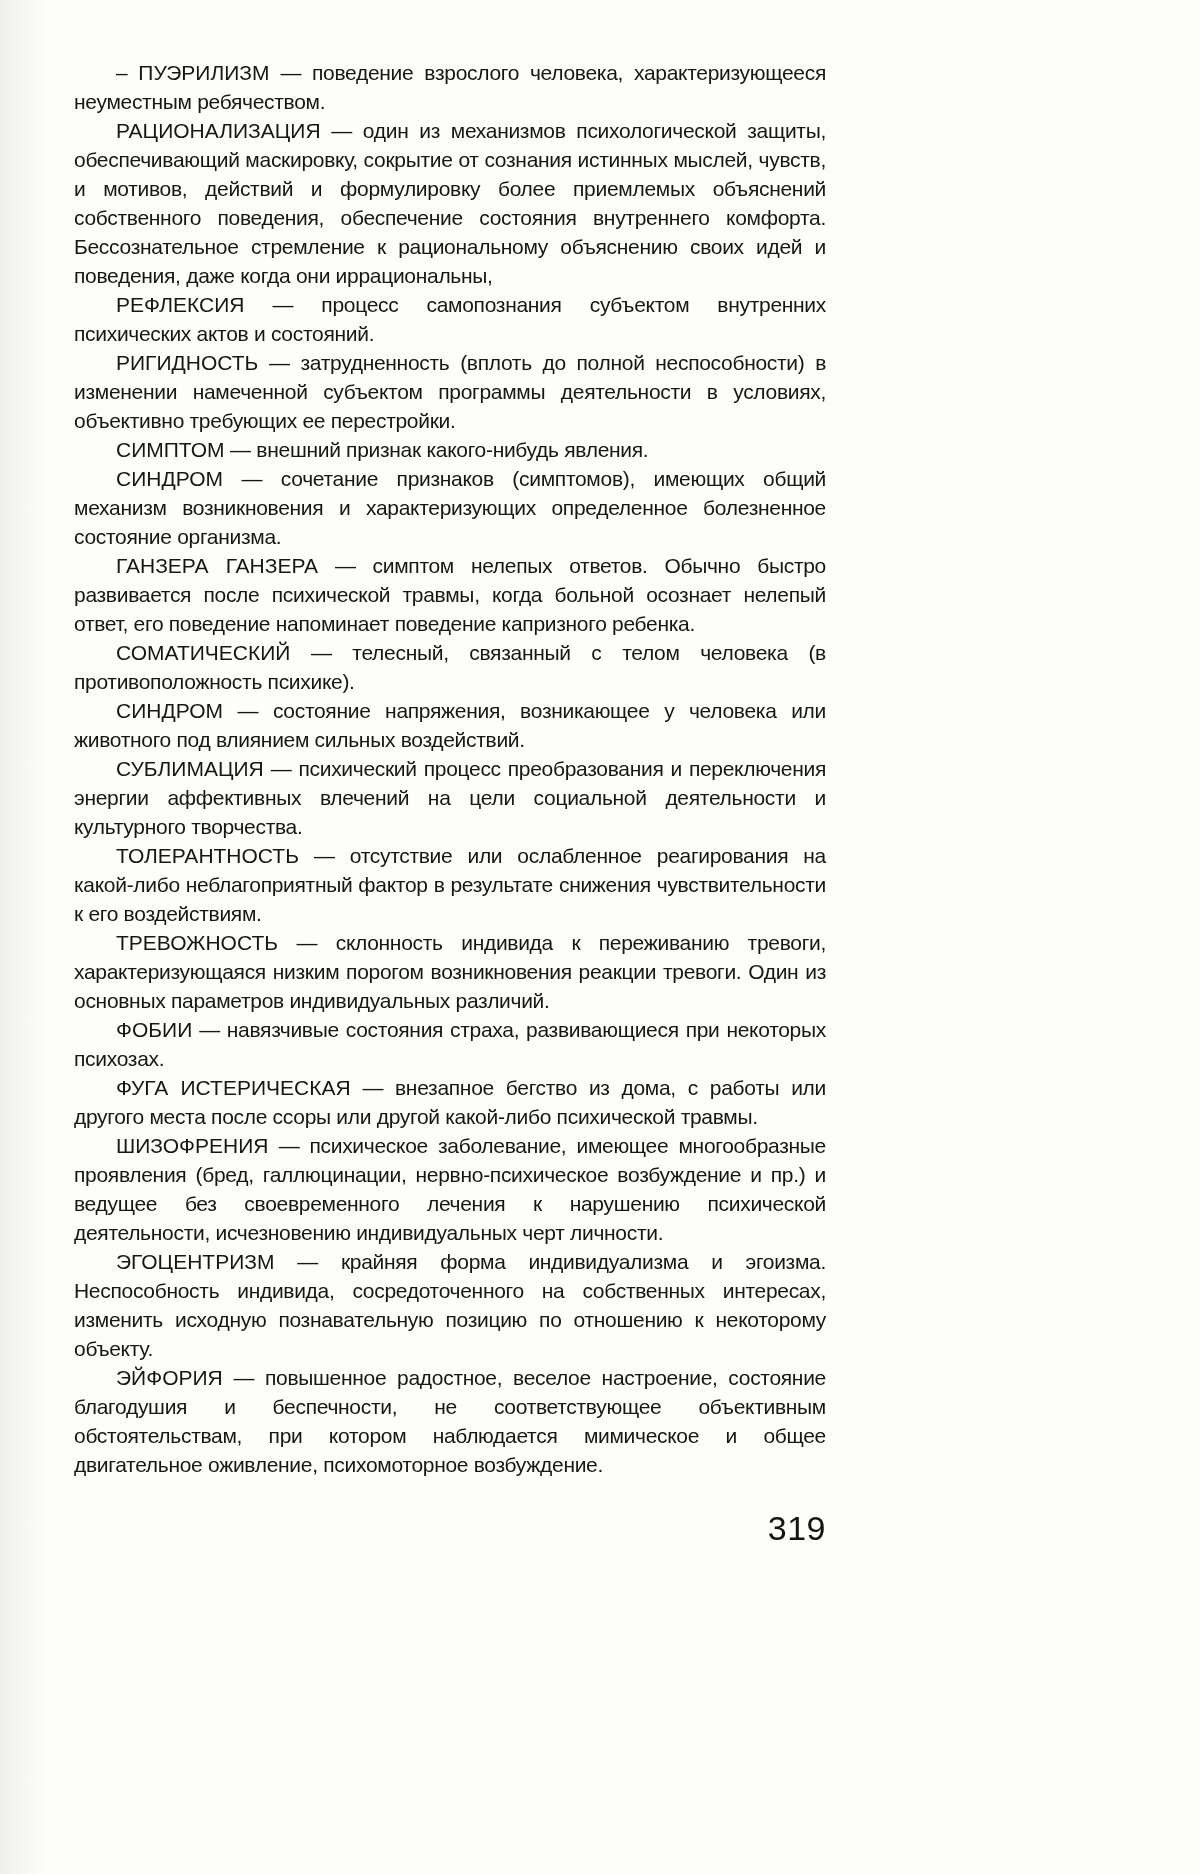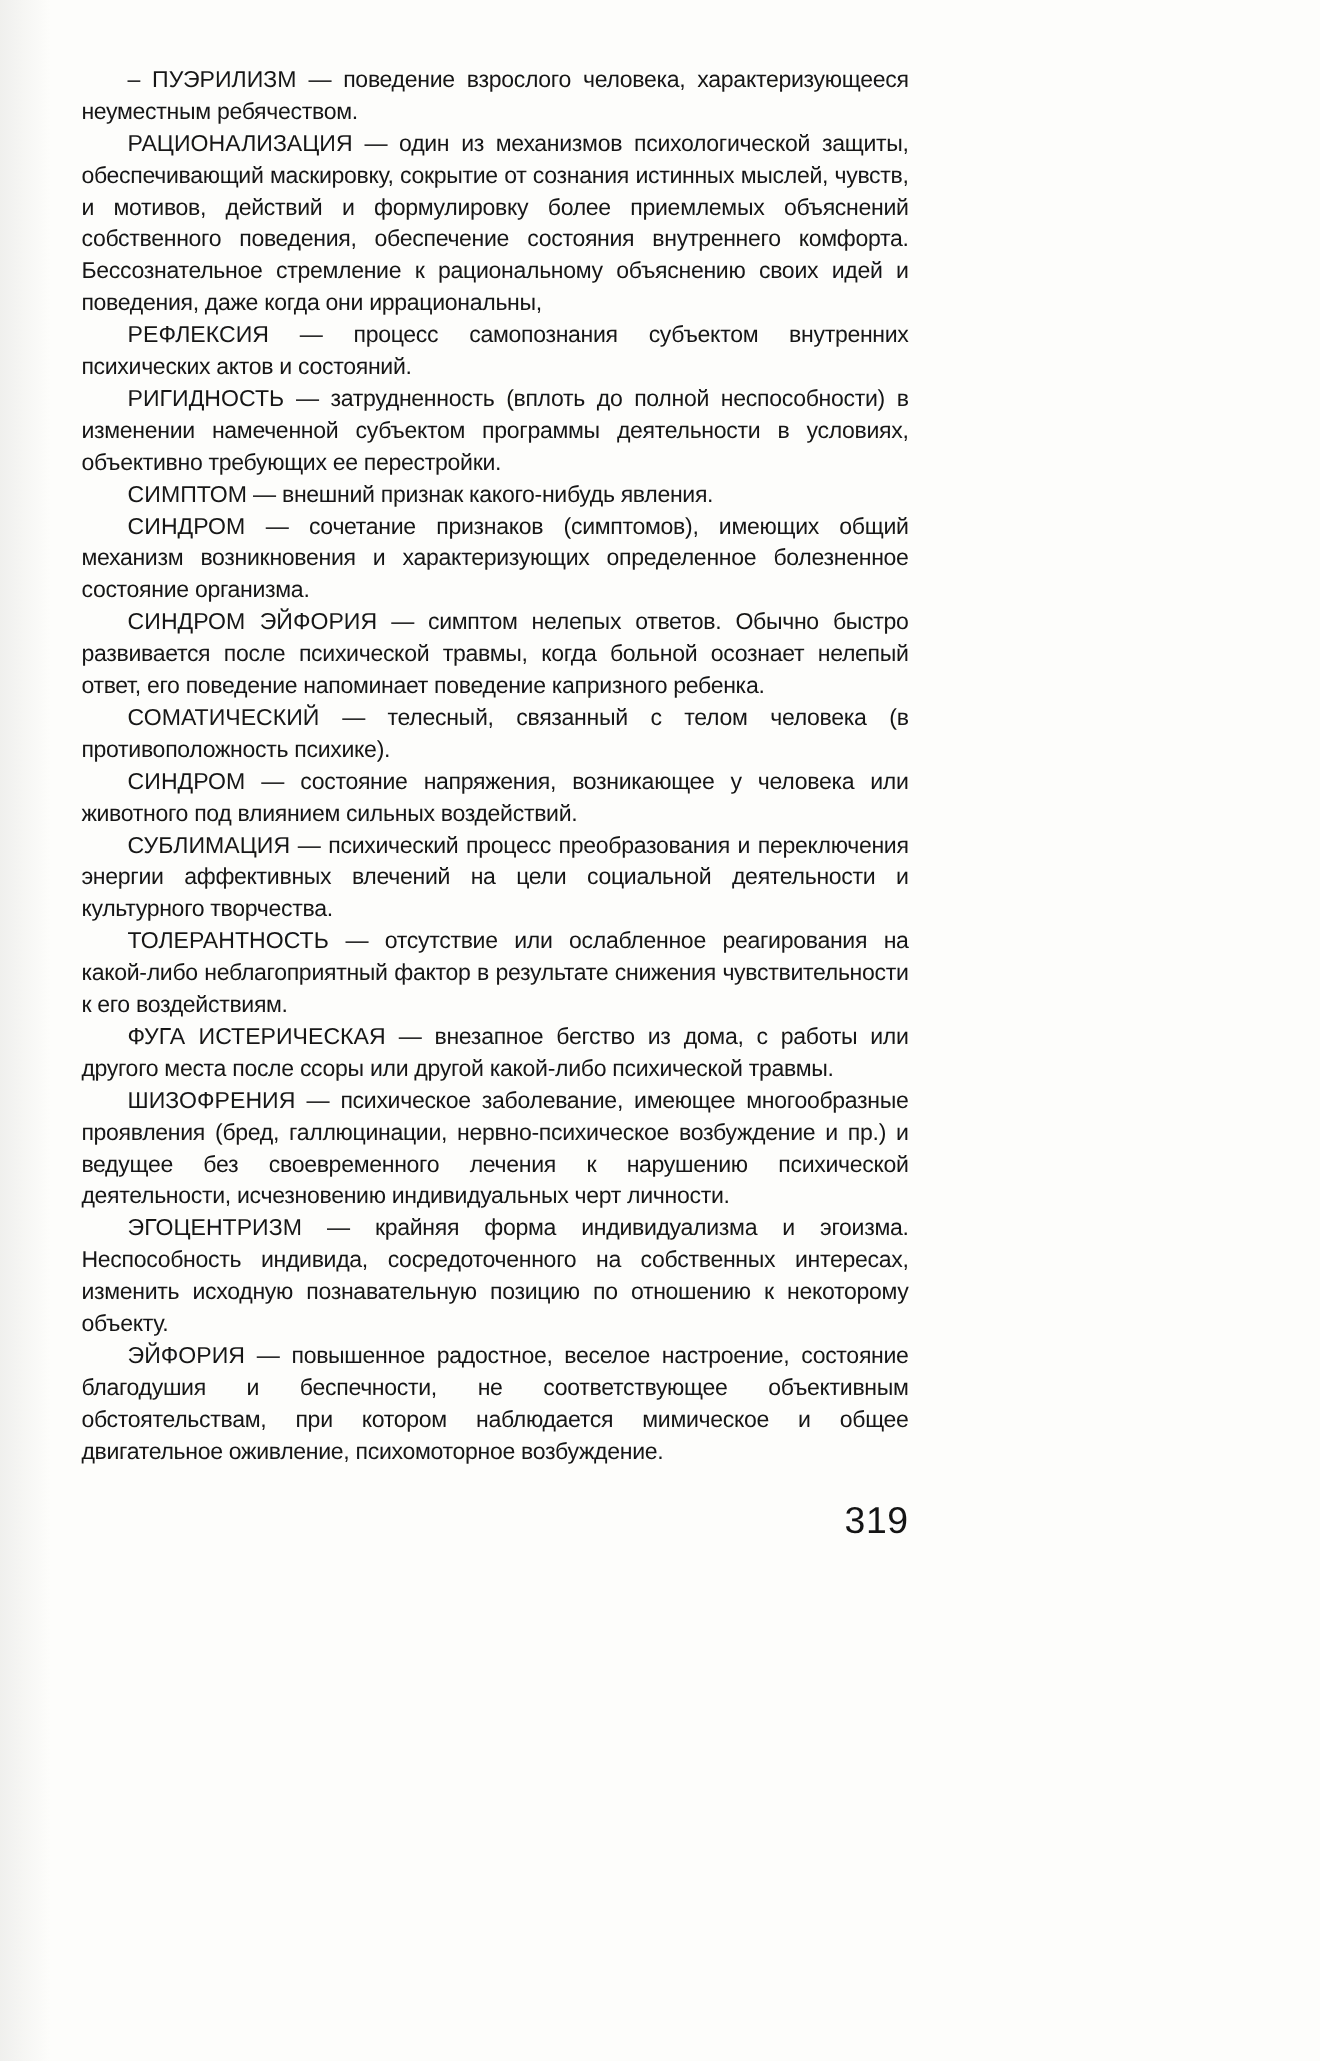--- a/index.html
+++ b/index.html
@@ -58,33 +58,35 @@
     <p class="entry"><span class="term">РАЦИОНАЛИЗАЦИЯ</span> <span class="def">— один из механизмов психологической защиты, обеспечивающий маскировку, сокрытие от сознания истинных мыслей, чувств, и мотивов, действий и формулировку более приемлемых объяснений собственного поведения, обеспечение состояния внутреннего комфорта. Бессознательное стремление к рациональному объяснению своих идей и поведения, даже когда они иррациональны,</span></p>
 
     <p class="entry"><span class="term">РЕФЛЕКСИЯ</span> <span class="def">— процесс самопознания субъектом внутренних психических актов и состояний.</span></p>
 
     <p class="entry"><span class="term">РИГИДНОСТЬ</span> <span class="def">— затрудненность (вплоть до полной неспособности) в изменении намеченной субъектом программы деятельности в условиях, объективно требующих ее перестройки.</span></p>
 
     <p class="entry"><span class="term">СИМПТОМ</span> <span class="def">— внешний признак какого-нибудь явления.</span></p>
 
     <p class="entry"><span class="term">СИНДРОМ</span> <span class="def">— сочетание признаков (симптомов), имеющих общий механизм возникновения и характеризующих определенное болезненное состояние организма.</span></p>
 
-    <p class="entry"><span class="term">СИНДРОМ ЭЙФОРИЯ</span> <span class="def">— симптом нелепых ответов. Обычно быстро развивается после психической травмы, когда больной осознает нелепый ответ, его поведение напоминает поведение капризного ребенка.</span></p>
+    <p class="entry"><span class="term">ГАНЗЕРА ГАНЗЕРА</span> <span class="def">— симптом нелепых ответов. Обычно быстро развивается после психической травмы, когда больной осознает нелепый ответ, его поведение напоминает поведение капризного ребенка.</span></p>
 
 
     <p class="entry"><span class="term">СОМАТИЧЕСКИЙ</span> <span class="def">— телесный, связанный с телом человека (в противоположность психике).</span></p>
 
     <p class="entry"><span class="term">СИНДРОМ</span> <span class="def">— состояние напряжения, возникающее у человека или животного под влиянием сильных воздействий.</span></p>
 
 
     <p class="entry"><span class="term">СУБЛИМАЦИЯ</span> <span class="def">— психический процесс преобразования и переключения энергии аффективных влечений на цели социальной деятельности и культурного творчества.</span></p>
 
     <p class="entry"><span class="term">ТОЛЕРАНТНОСТЬ</span> <span class="def">— отсутствие или ослабленное реагирования на какой-либо неблагоприятный фактор в результате снижения чувствительности к его воздействиям.</span></p>
 
+    <p class="entry"><span class="term">ТРЕВОЖНОСТЬ</span> <span class="def">— склонность индивида к переживанию тревоги, характеризующаяся низким порогом возникновения реакции тревоги. Один из основных параметров индивидуальных различий.</span></p>
 
+    <p class="entry"><span class="term">ФОБИИ</span> <span class="def">— навязчивые состояния страха, развивающиеся при некоторых психозах.</span></p>
 
 
     <p class="entry"><span class="term">ФУГА ИСТЕРИЧЕСКАЯ</span> <span class="def">— внезапное бегство из дома, с работы или другого места после ссоры или другой какой-либо психической травмы.</span></p>
 
     <p class="entry"><span class="term">ШИЗОФРЕНИЯ</span> <span class="def">— психическое заболевание, имеющее многообразные проявления (бред, галлюцинации, нервно-психическое возбуждение и пр.) и ведущее без своевременного лечения к нарушению психической деятельности, исчезновению индивидуальных черт личности.</span></p>
 
     <p class="entry"><span class="term">ЭГОЦЕНТРИЗМ</span> <span class="def">— крайняя форма индивидуализма и эгоизма. Неспособность индивида, сосредоточенного на собственных интересах, изменить исходную познавательную позицию по отношению к некоторому объекту.</span></p>
 
     <p class="entry"><span class="term">ЭЙФОРИЯ</span> <span class="def">— повышенное радостное, веселое настроение, состояние благодушия и беспечности, не соответствующее объективным обстоятельствам, при котором наблюдается мимическое и общее двигательное оживление, психомоторное возбуждение.</span></p>
 

